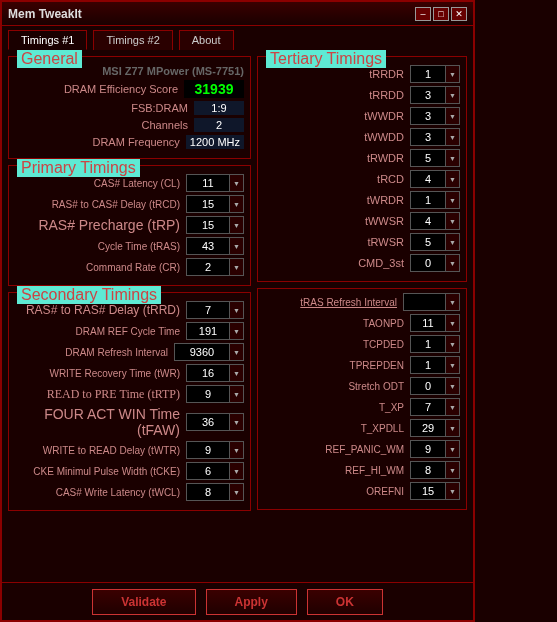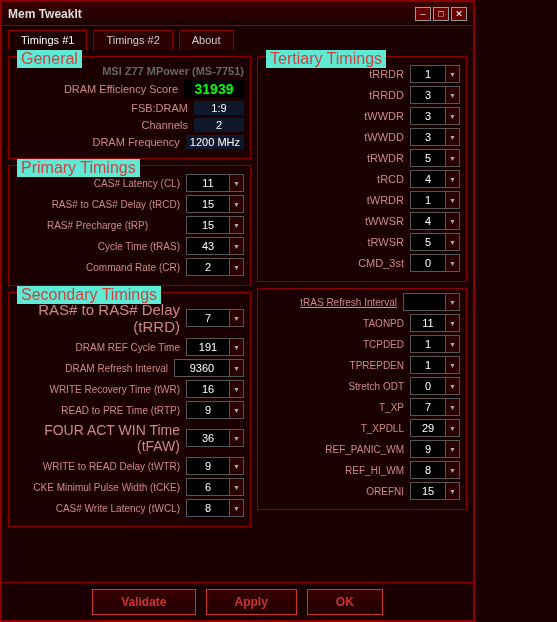--- a/index.html
+++ b/index.html
@@ -260,21 +260,21 @@
               </div>
             </div>
             <div class="field-row">
               <span class="field-label" style="font-size: 10px;">RAS# to CAS# Delay (tRCD)</span>
               <div class="input-with-arrow">
                 <input type="text" class="spin-input" value="15" style="">
                 <div class="spin-arrow"></div>
               </div>
             </div>
             <div class="field-row">
-              <span class="field-label" style="font-size: 10px; text-align: center;">RAS# Precharge (tRP)</span>
+              <span class="field-label" style="font-size: 14px;">RAS# Precharge (tRP)</span>
               <div class="input-with-arrow">
                 <input type="text" class="spin-input" value="15" style="">
                 <div class="spin-arrow"></div>
               </div>
             </div>
             <div class="field-row">
               <span class="field-label" style="font-size: 10px;">Cycle Time (tRAS)</span>
               <div class="input-with-arrow">
                 <input type="text" class="spin-input" value="43" style="">
                 <div class="spin-arrow"></div>
@@ -287,21 +287,21 @@
                 <div class="spin-arrow"></div>
               </div>
             </div>
           </div>
       </div>
 
       <div class="group-box">
         <span class="group-label">Secondary Timings</span>
         <div style="margin-top:4px;" id="secondary-rows">
             <div class="field-row">
-              <span class="field-label" style="font-size: 15px;">RAS# to RAS# Delay (tRRD)</span>
+              <span class="field-label" style="font-size: 12px;">RAS# to RAS# Delay (tRRD)</span>
               <div class="input-with-arrow">
                 <input type="text" class="spin-input" value="7" style="">
                 <div class="spin-arrow"></div>
               </div>
             </div>
             <div class="field-row">
               <span class="field-label" style="font-size: 10px;">DRAM REF Cycle Time</span>
               <div class="input-with-arrow">
                 <input type="text" class="spin-input" value="191" style="">
                 <div class="spin-arrow"></div>
@@ -315,21 +315,21 @@
               </div>
             </div>
             <div class="field-row">
               <span class="field-label" style="font-size: 10px;">WRITE Recovery Time (tWR)</span>
               <div class="input-with-arrow">
                 <input type="text" class="spin-input" value="16" style="">
                 <div class="spin-arrow"></div>
               </div>
             </div>
             <div class="field-row">
-              <span class="field-label" style="font-size: 10px;">READ to PRE Time (tRTP)</span>
+              <span class="field-label" style="font-size: 12px; font-family: Liberation Serif, serif;">READ to PRE Time (tRTP)</span>
               <div class="input-with-arrow">
                 <input type="text" class="spin-input" value="9" style="">
                 <div class="spin-arrow"></div>
               </div>
             </div>
             <div class="field-row">
               <span class="field-label" style="font-size: 14px;">FOUR ACT WIN Time (tFAW)</span>
               <div class="input-with-arrow">
                 <input type="text" class="spin-input" value="36" style="">
                 <div class="spin-arrow"></div>

